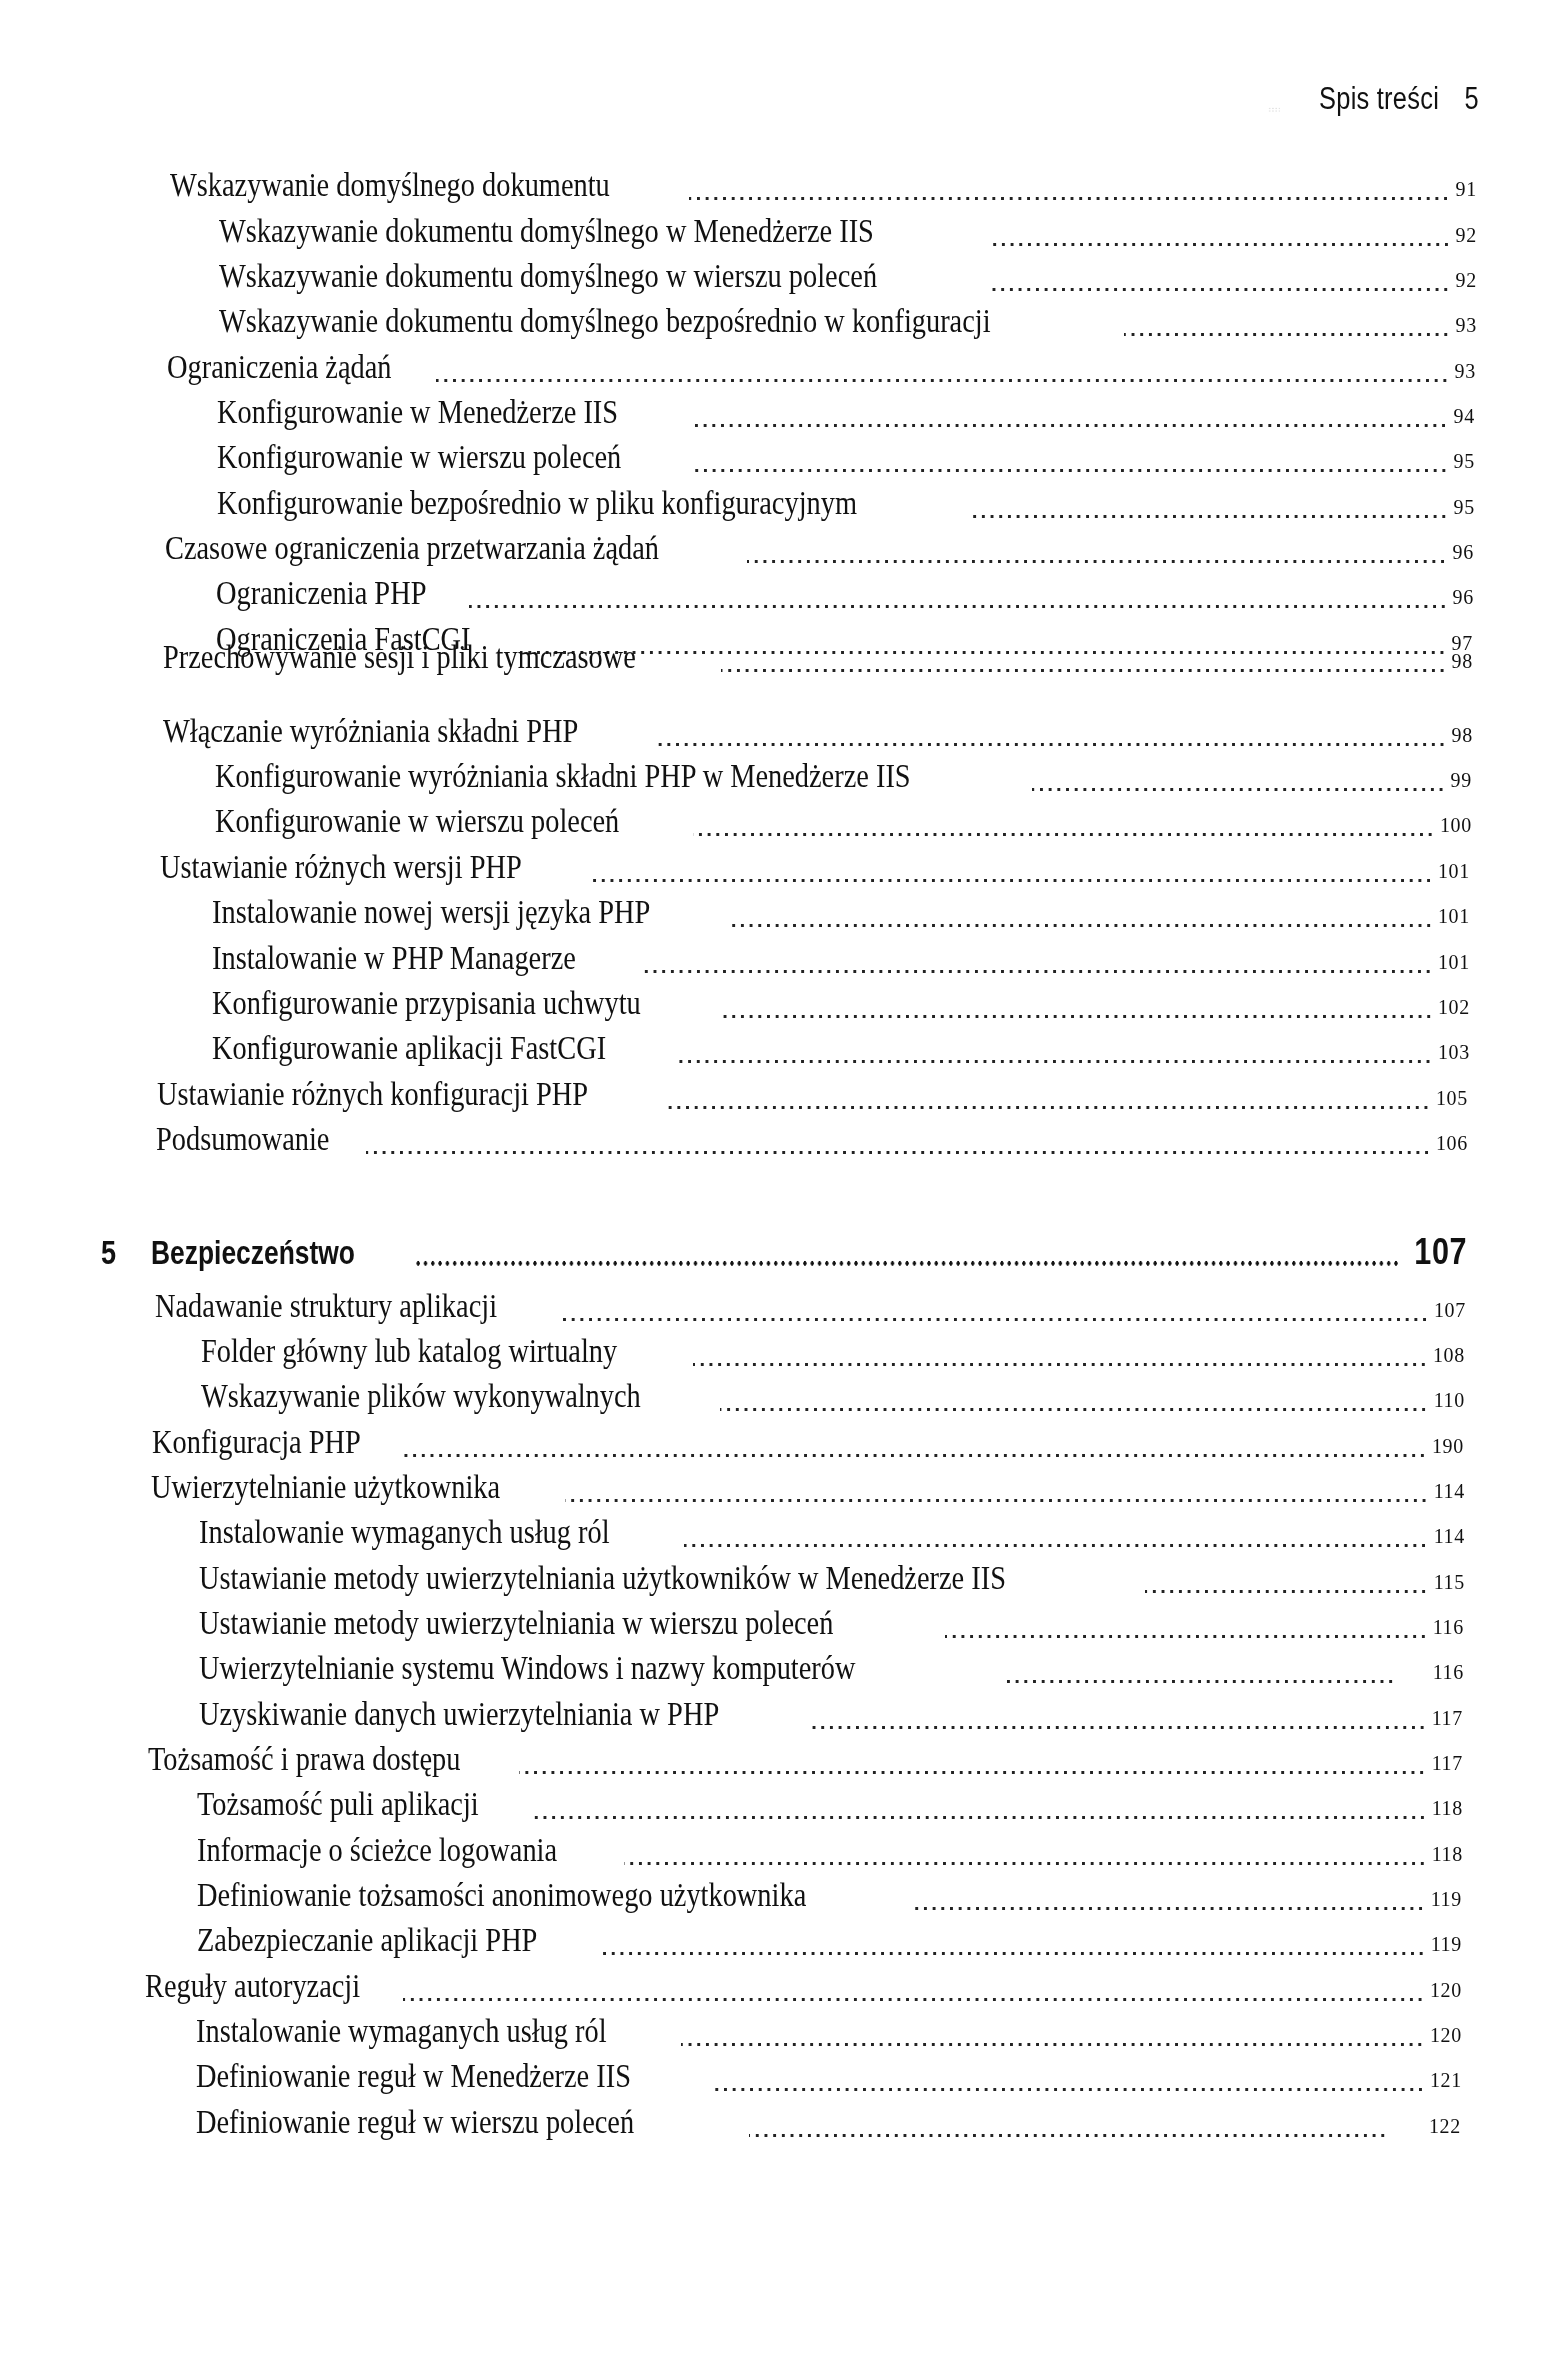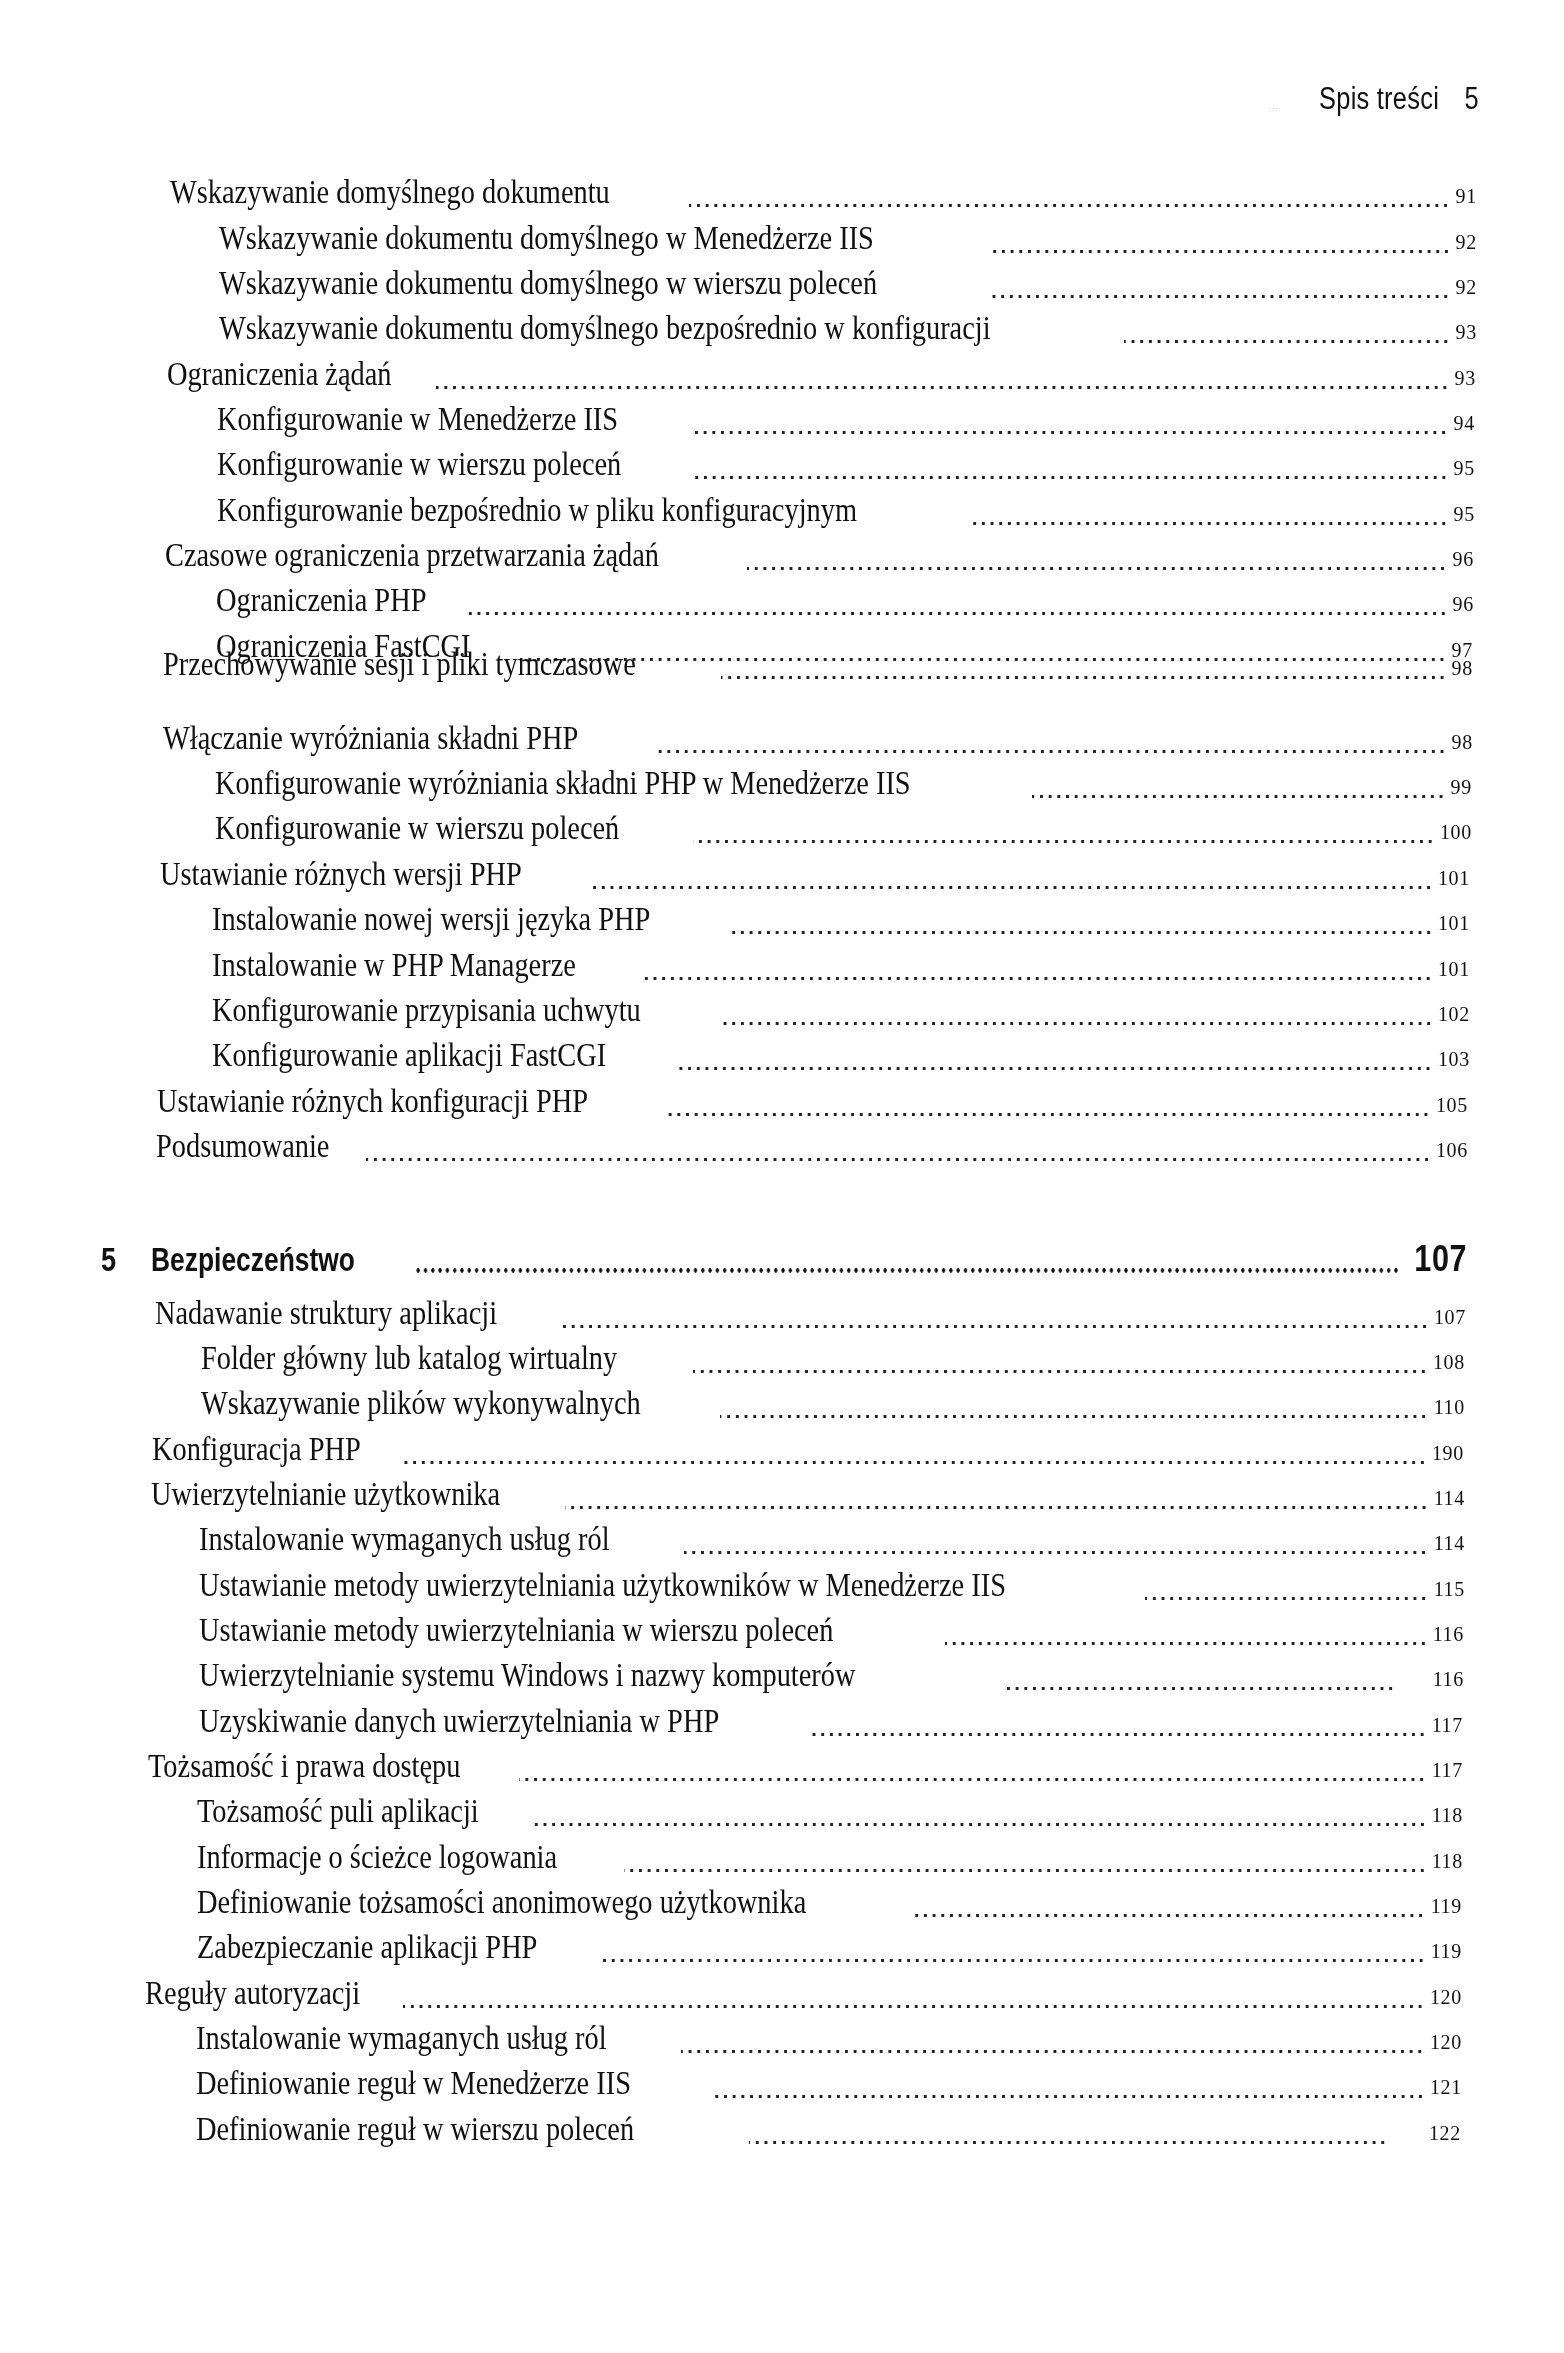--- a/index.html
+++ b/index.html
@@ -8,21 +8,20 @@
       position: absolute; top: 81px; right: 85px;
       font-family: "Liberation Sans", sans-serif; font-size: 31px;
       transform: scaleX(0.82); transform-origin: right center;
       display: flex; gap: 31px; align-items: baseline; letter-spacing: 0.3px;
     }
     .toc { position: absolute; left: 0; top: 0; width: 100%; }
     .row {
       position: absolute; display: flex; align-items: baseline;
       font-family: "Liberation Serif", serif; font-size: 33px; line-height: 40px;
       white-space: nowrap;
-      margin-top: 7px;
     }
     .row .label { display: inline-block; transform: scaleX(0.86); transform-origin: left center; flex: 0 0 auto; }
     .row .leader {
       flex: 1 1 auto; height: 5.3px; margin: 0 5.3px 0 8px;
       background-image: radial-gradient(circle, #222 1.6px, transparent 1.9px);
       background-size: 8.7px 5.3px; background-repeat: repeat-x; background-position: right center;
       align-self: flex-end; margin-bottom: 8px;
     }
     .row .page { flex: 0 0 auto; font-size: 20px; letter-spacing: 0.7px; }
     .row.chapter { font-family: "Liberation Sans", sans-serif; font-weight: bold; font-size: 33px; }

